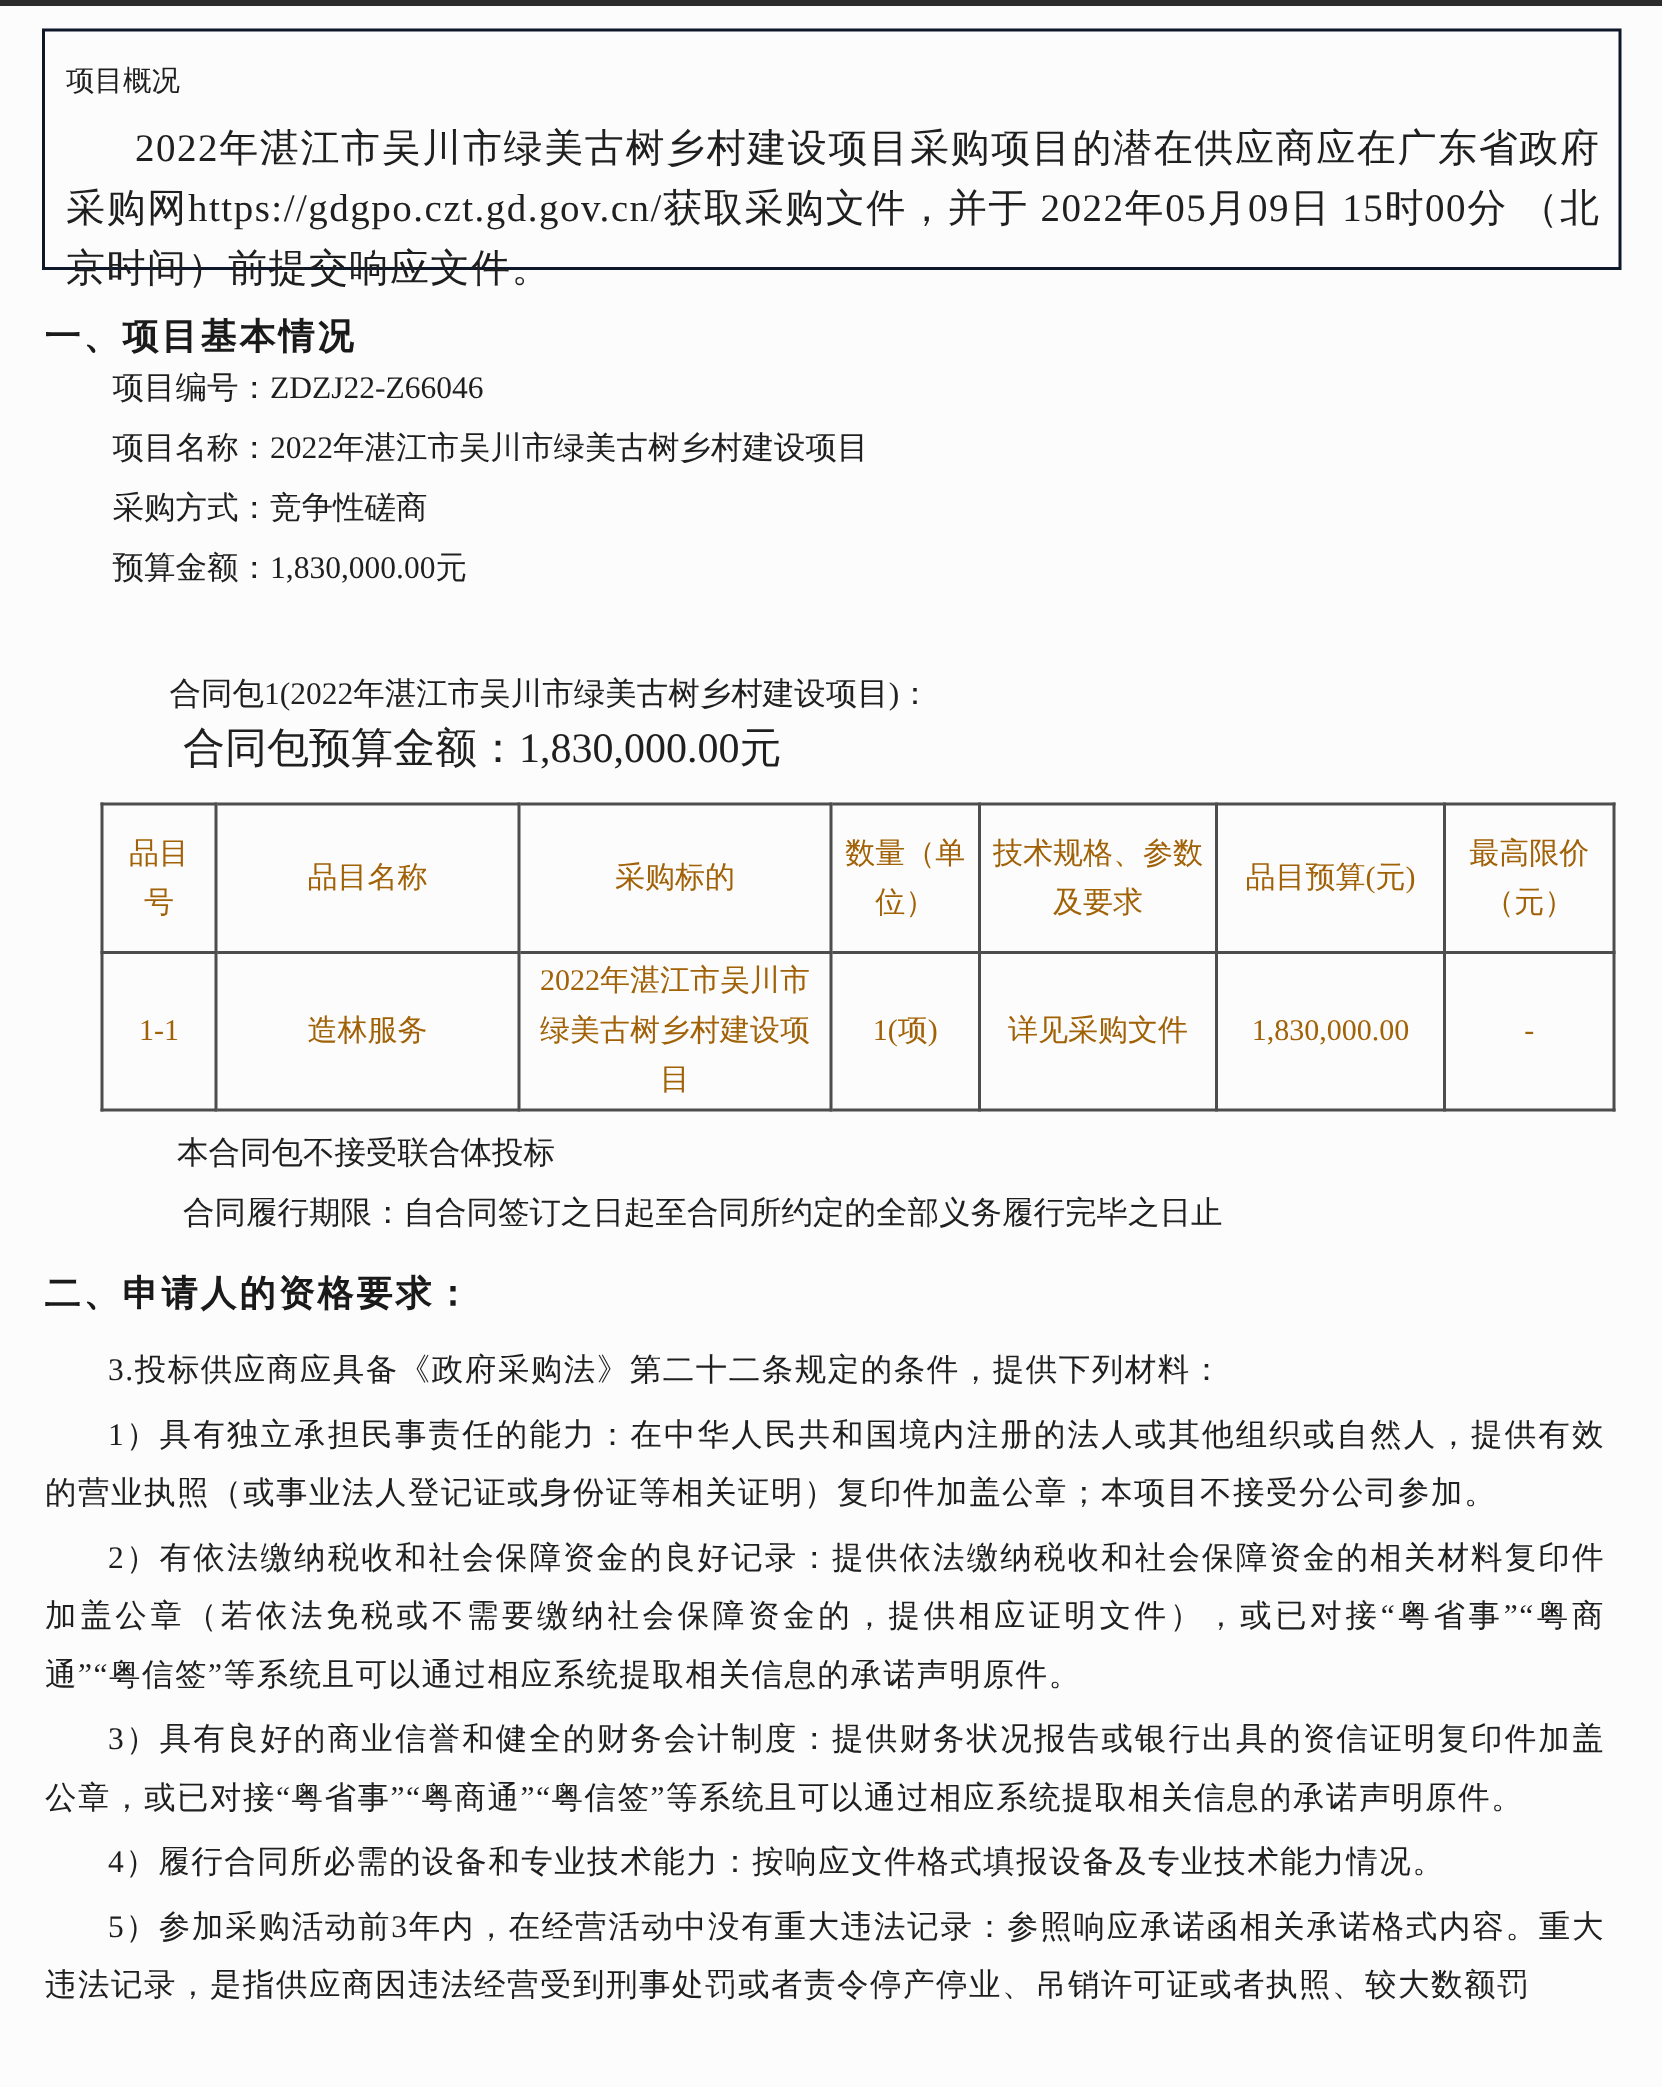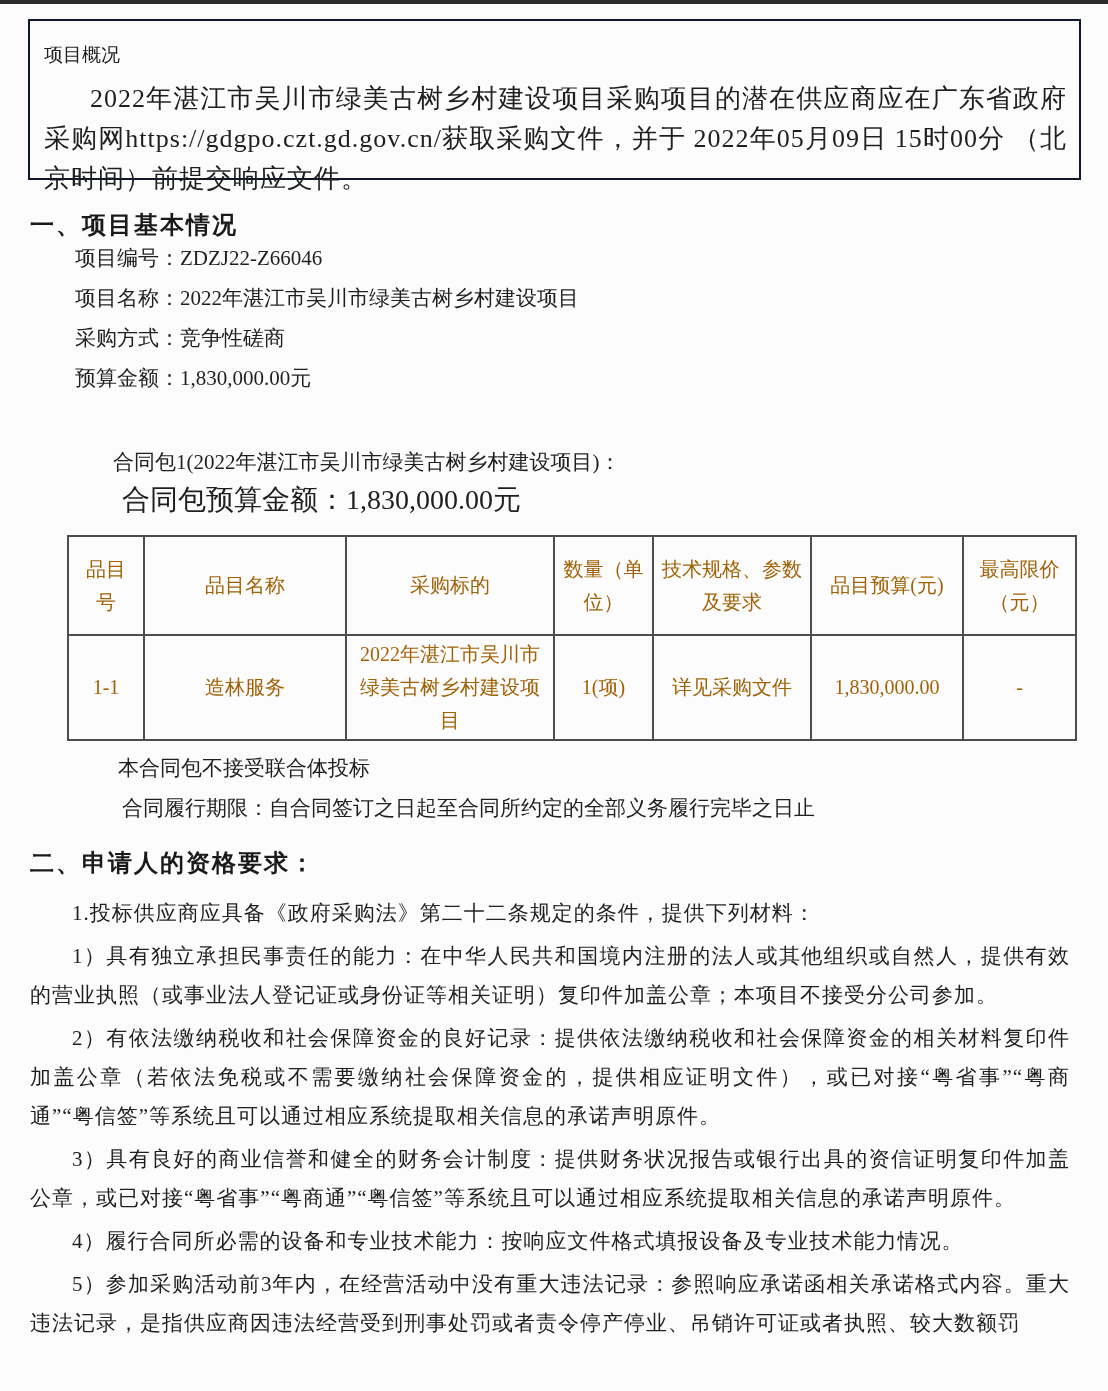--- a/index.html
+++ b/index.html
@@ -103,19 +103,19 @@
   </tr>
 </tbody>
   </table>
 
 <div class="abs note1">本合同包不接受联合体投标</div>
 <div class="abs note2">合同履行期限：自合同签订之日起至合同所约定的全部义务履行完毕之日止</div>
 
 <div class="abs h2">二、申请人的资格要求：</div>
 
 <div class="abs paras">
-  <p>1.投标供应商应具备《政府采购法》第二十二条规定的条件，提供下列材料：</p>
+  <p>3.投标供应商应具备《政府采购法》第二十二条规定的条件，提供下列材料：</p>
   <p>1）具有独立承担民事责任的能力：在中华人民共和国境内注册的法人或其他组织或自然人，提供有效的营业执照（或事业法人登记证或身份证等相关证明）复印件加盖公章；本项目不接受分公司参加。</p>
   <p>2）有依法缴纳税收和社会保障资金的良好记录：提供依法缴纳税收和社会保障资金的相关材料复印件加盖公章（若依法免税或不需要缴纳社会保障资金的，提供相应证明文件），或已对接“粤省事”“粤商通”“粤信签”等系统且可以通过相应系统提取相关信息的承诺声明原件。</p>
   <p>3）具有良好的商业信誉和健全的财务会计制度：提供财务状况报告或银行出具的资信证明复印件加盖公章，或已对接“粤省事”“粤商通”“粤信签”等系统且可以通过相应系统提取相关信息的承诺声明原件。</p>
   <p>4）履行合同所必需的设备和专业技术能力：按响应文件格式填报设备及专业技术能力情况。</p>
   <p>5）参加采购活动前3年内，在经营活动中没有重大违法记录：参照响应承诺函相关承诺格式内容。重大违法记录，是指供应商因违法经营受到刑事处罚或者责令停产停业、吊销许可证或者执照、较大数额罚</p>
 </div>
 
 </body></html>

